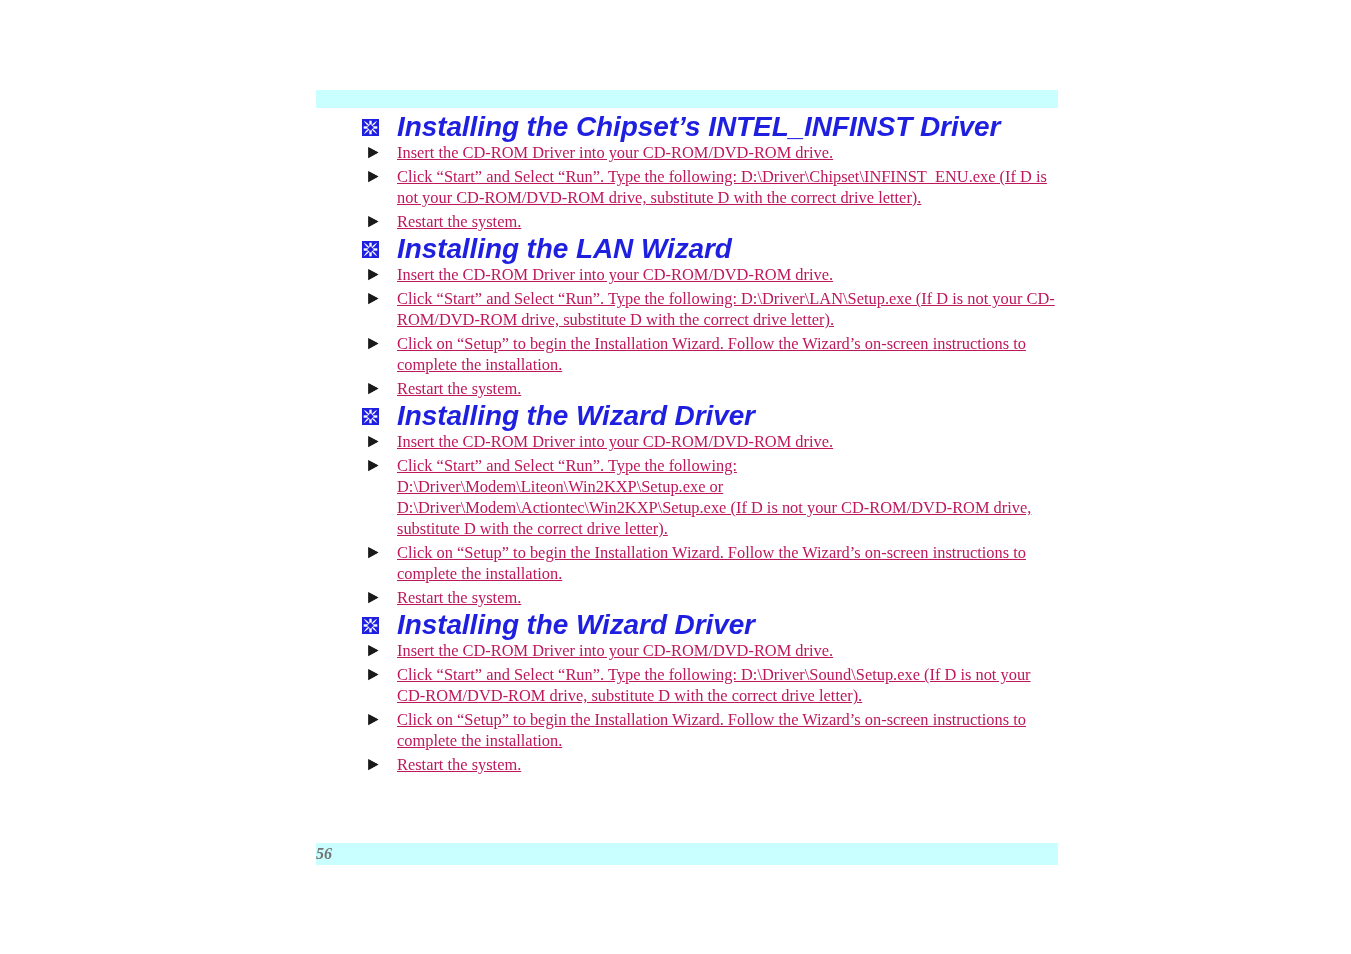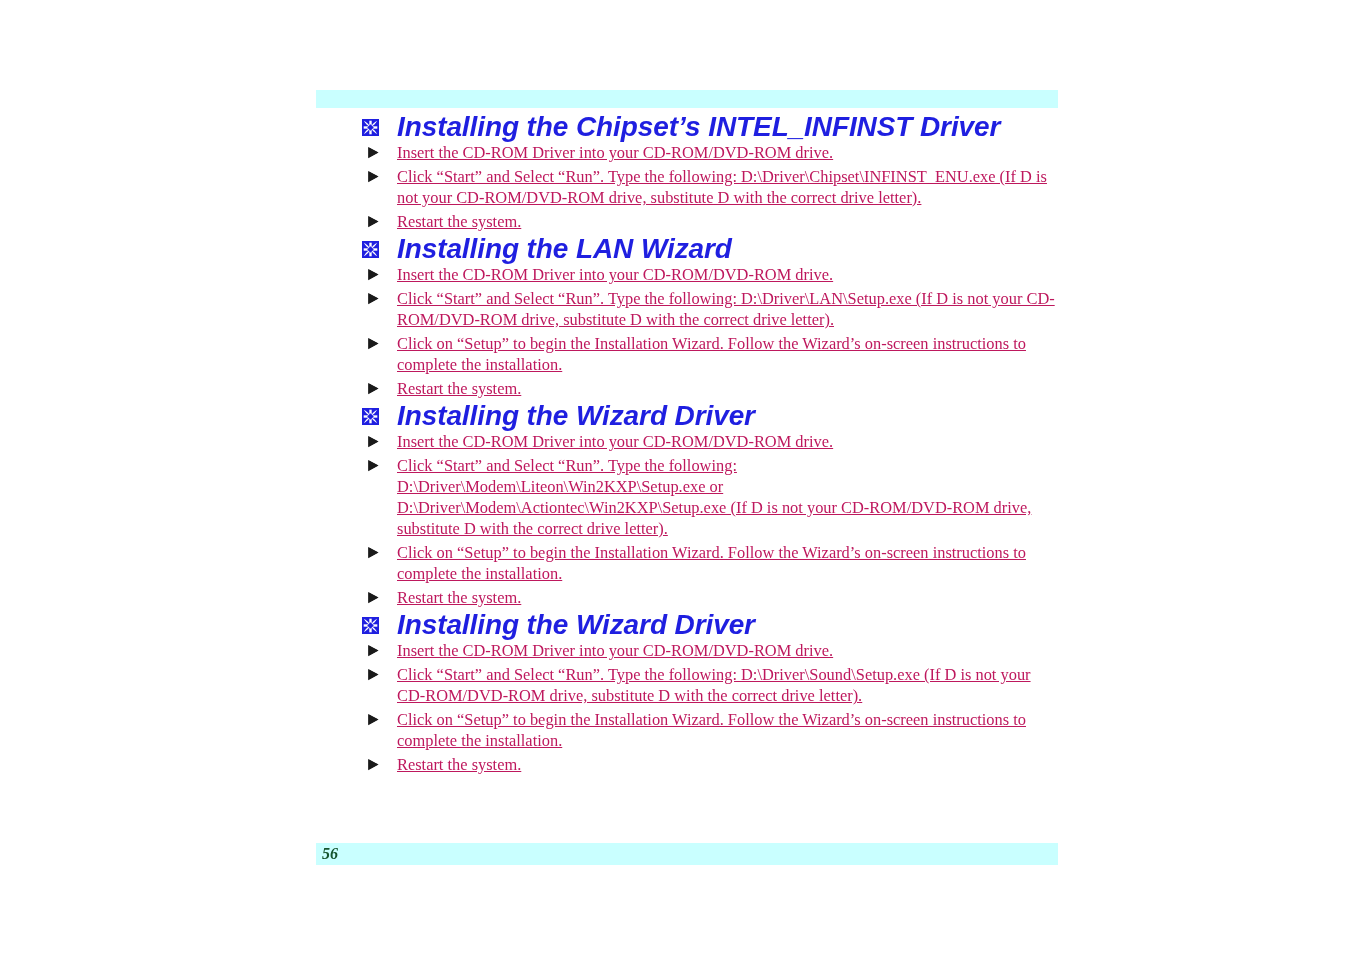--- a/index.html
+++ b/index.html
@@ -28,27 +28,27 @@
     position: absolute;
     left: 0;
     width: 742px;
     background: #c9ffff;
   }
   .header-bar { top: 90px; height: 18px; }
   .footer-bar { top: 843px; height: 22px; }
 
   .page-number {
     position: absolute;
-    left: 6px;
+    left: 0;
     top: 844px;
     font-family: "Liberation Serif", "DejaVu Serif", serif;
     font-weight: bold;
     font-style: italic;
     font-size: 16px;
-    color: #14532d;
+    color: #737373;
     line-height: 20px;
   }
 
   
   .content {
     position: absolute;
     left: 0;
     top: 113px;
     width: 742px;
   }

